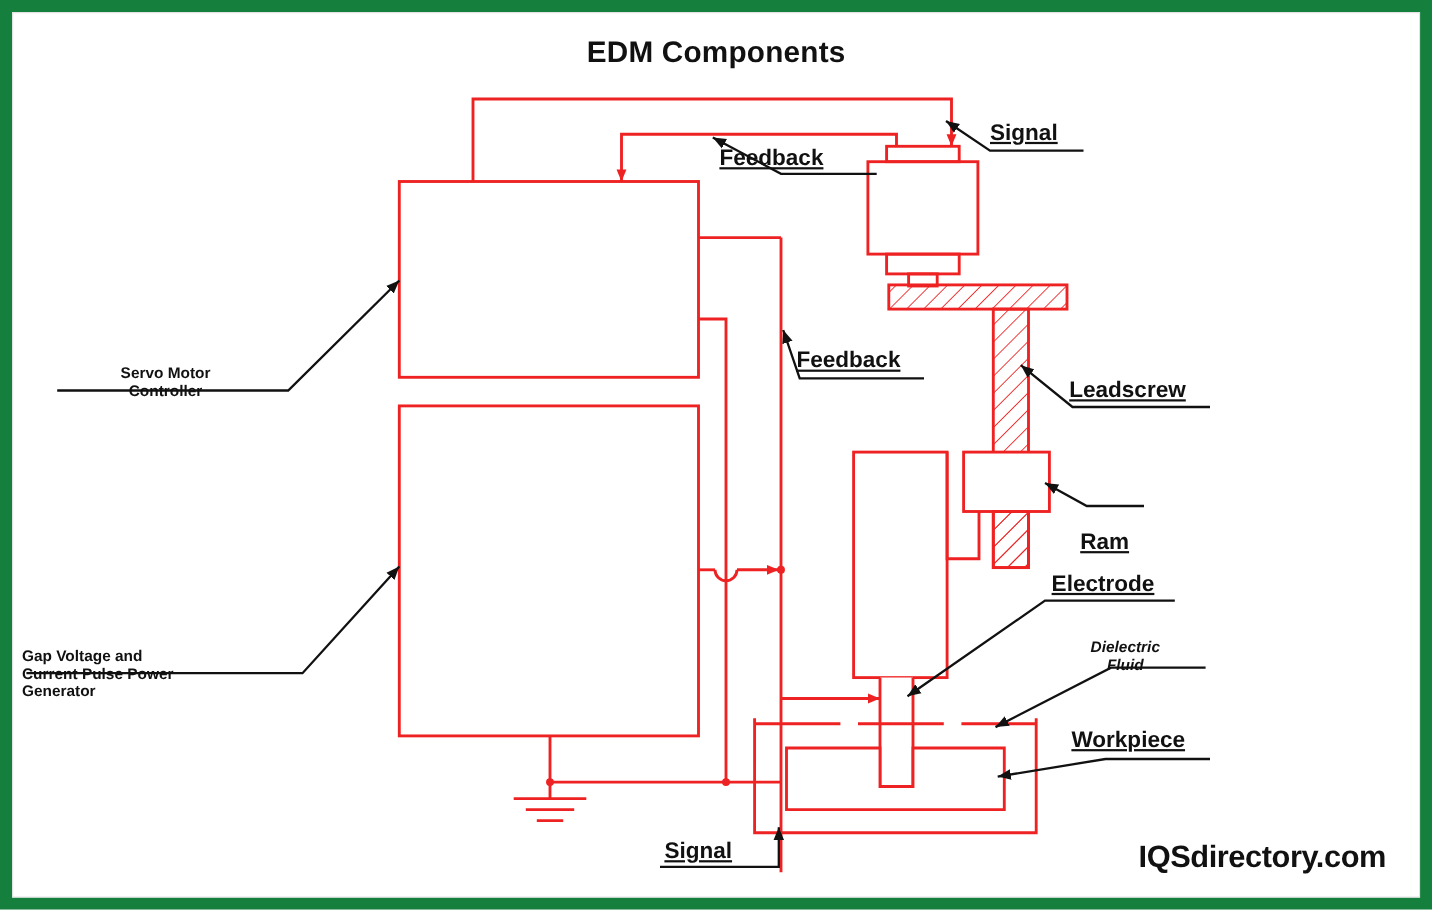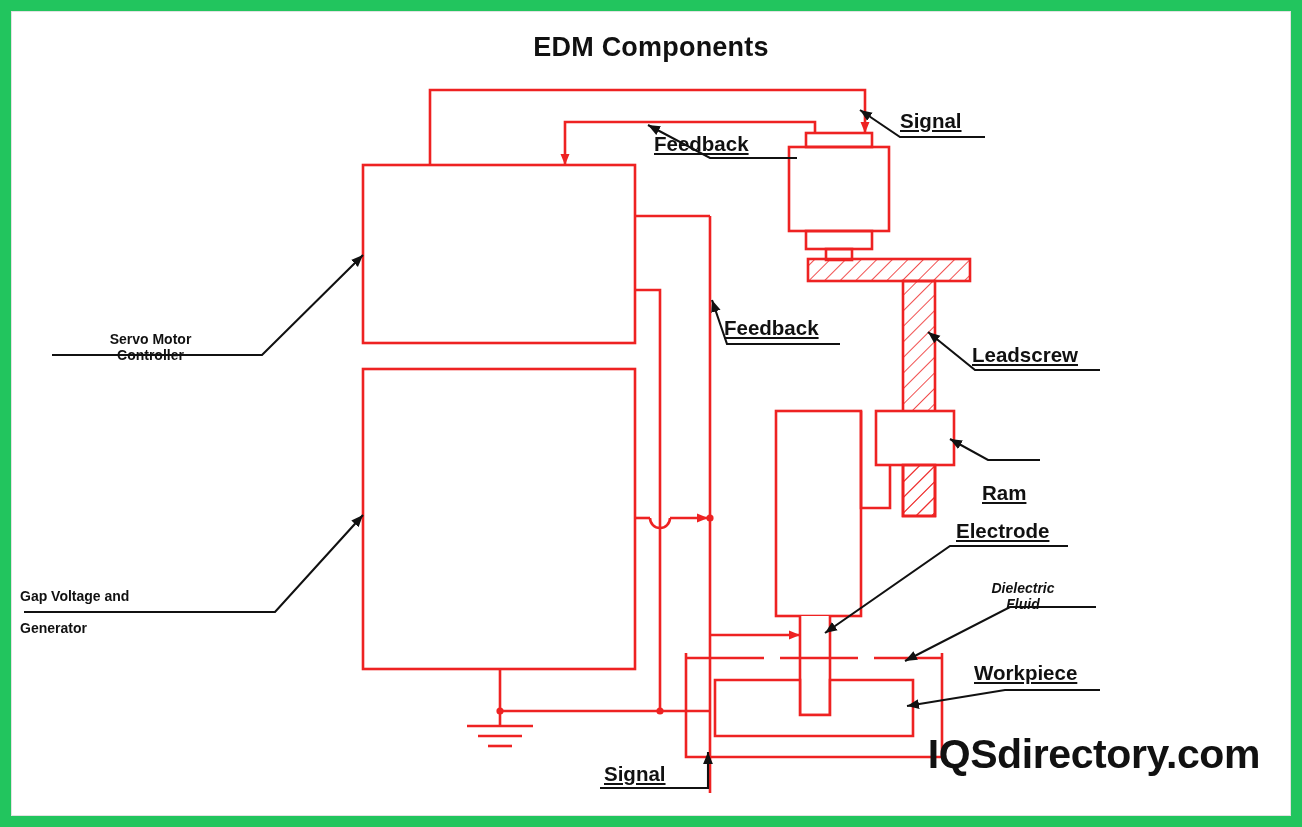--- a/index.html
+++ b/index.html
@@ -4,21 +4,21 @@
 <style>
   html, body {
     margin: 0;
     padding: 0;
     background: #ffffff;
   }
   #page {
     position: relative;
     width: 1302px;
     height: 827px;
-    background: #22c55e;
+    background: #15803d;
     font-family: "Liberation Sans", sans-serif;
     overflow: hidden;
     box-sizing: border-box;
   }
   #canvas {
     position: absolute;
     left: 11px;
     top: 11px;
     width: 1280px;
     height: 805px;
@@ -45,22 +45,22 @@
     right: 0;
     top: 32px;
     text-align: center;
     font-size: 27px;
     letter-spacing: 0.2px;
   }
   .anno { font-size: 20.5px; text-decoration: underline; }
   .anno-2 { font-size: 14px; text-align: center; }
   #watermark {
     right: 42px;
-    bottom: 48px;
-    font-size: 41px;
+    bottom: 32px;
+    font-size: 28px;
     letter-spacing: -0.4px;
   }
   .lbl-servo { left: 48px; top: 331px; text-align: center; width: 205px; }
   .lbl-gap   { left: 20px; top: 588px; text-align: left; width: 264px; }
   .lbl-fb1   { left: 654px; top: 132px; }
   .lbl-fb2   { left: 724px; top: 316px; }
   .lbl-sig1  { left: 900px; top: 109px; }
   .lbl-sig2  { left: 604px; top: 762px; }
   .lbl-lead  { left: 972px; top: 343px; }
   .lbl-ram   { left: 982px; top: 433px; margin-top: 48px; }
@@ -160,21 +160,21 @@
 
   <div class="label" id="page-title">EDM Components</div>
 
   <div class="label anno-2 lbl-servo">
     <span>Servo Motor</span><br>
     <span>Controller</span>
   </div>
 
   <div class="label anno-2 lbl-gap">
     <span>Gap Voltage and</span><br>
-    <br>
+    <span>Current Pulse Power</span><br>
     <span>Generator</span>
   </div>
 
   <div class="label anno lbl-fb1">Feedback</div>
   <div class="label anno lbl-fb2">Feedback</div>
   <div class="label anno lbl-sig1">Signal</div>
   <div class="label anno lbl-sig2">Signal</div>
   <div class="label anno lbl-lead">Leadscrew</div>
   <div class="label anno lbl-ram">Ram</div>
   <div class="label anno lbl-elec">Electrode</div>

